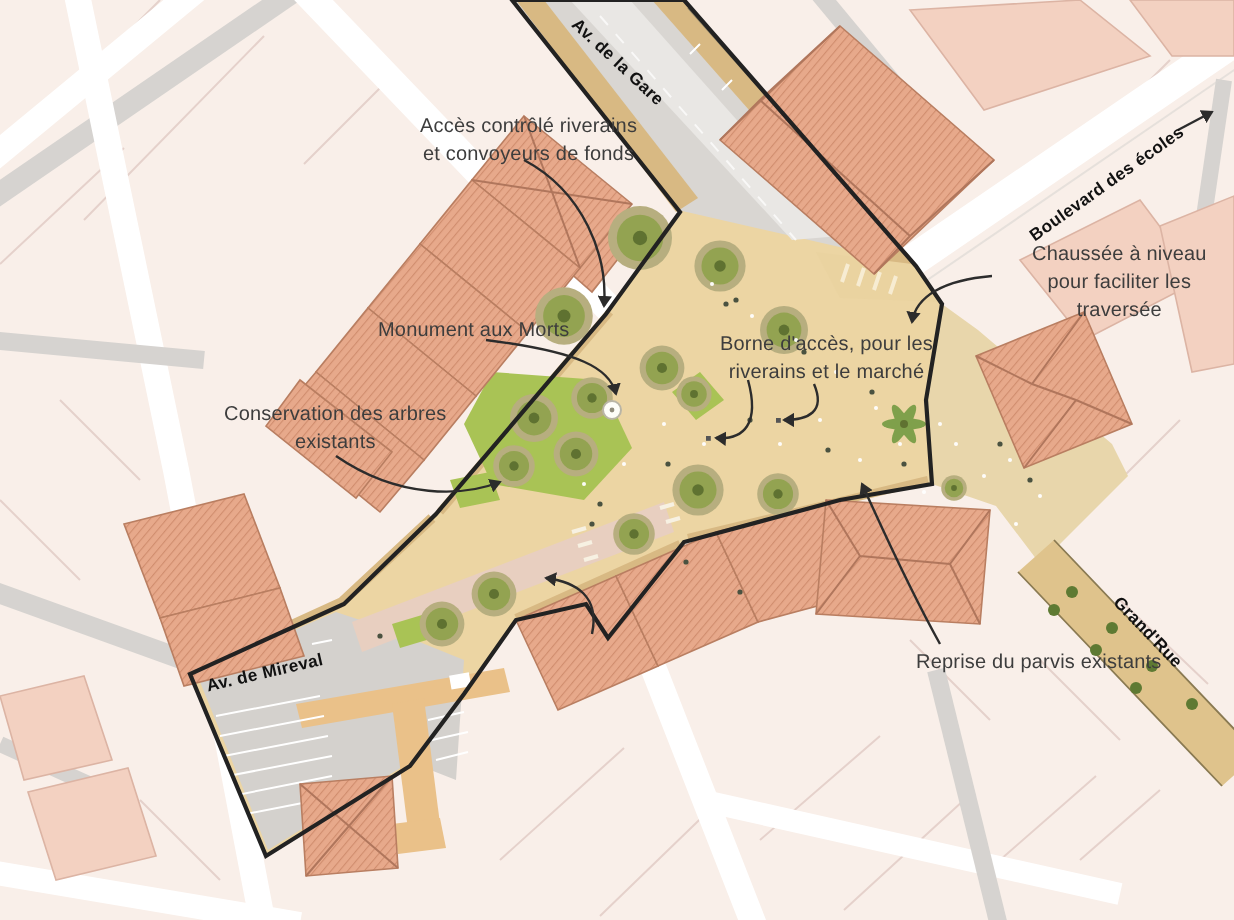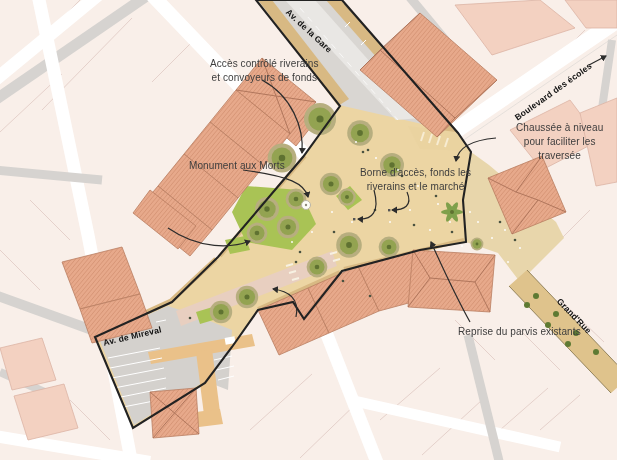--- a/index.html
+++ b/index.html
@@ -253,19 +253,21 @@
     <text class="street" transform="translate(307,33) rotate(43)" text-anchor="middle">Av. de la Gare</text>
     <text class="street" transform="translate(555,94) rotate(-35.5)" text-anchor="middle">Boulevard des écoles</text>
     <text class="street" transform="translate(572,318) rotate(46)" text-anchor="middle">Grand'Rue</text>
     <text class="street" transform="translate(133,339) rotate(-13)" text-anchor="middle">Av. de Mireval</text>
   </g>
 </svg>
 
 <div class="ann" style="left:210px;top:57px;">Accès contrôlé riverains
 et convoyeurs de fonds</div>
 <div class="ann" style="left:162px;top:159px;margin-left:27px;">Monument aux Morts</div>
-<div class="ann" style="left:360px;top:166px;">Borne d'accès, fonds les
+<div class="ann" style="left:112px;top:201px;">Conservation des arbres
+existants</div>
+<div class="ann" style="left:360px;top:166px;">Borne d'accès, pour les
 riverains et le marché</div>
 <div class="ann" style="left:488px;top:121px;margin-left:28px;">Chaussée à niveau
 pour faciliter les
 traversée</div>
 <div class="ann" style="left:458px;top:325px;">Reprise du parvis existants</div>
 </div>
 
 </body></html>

